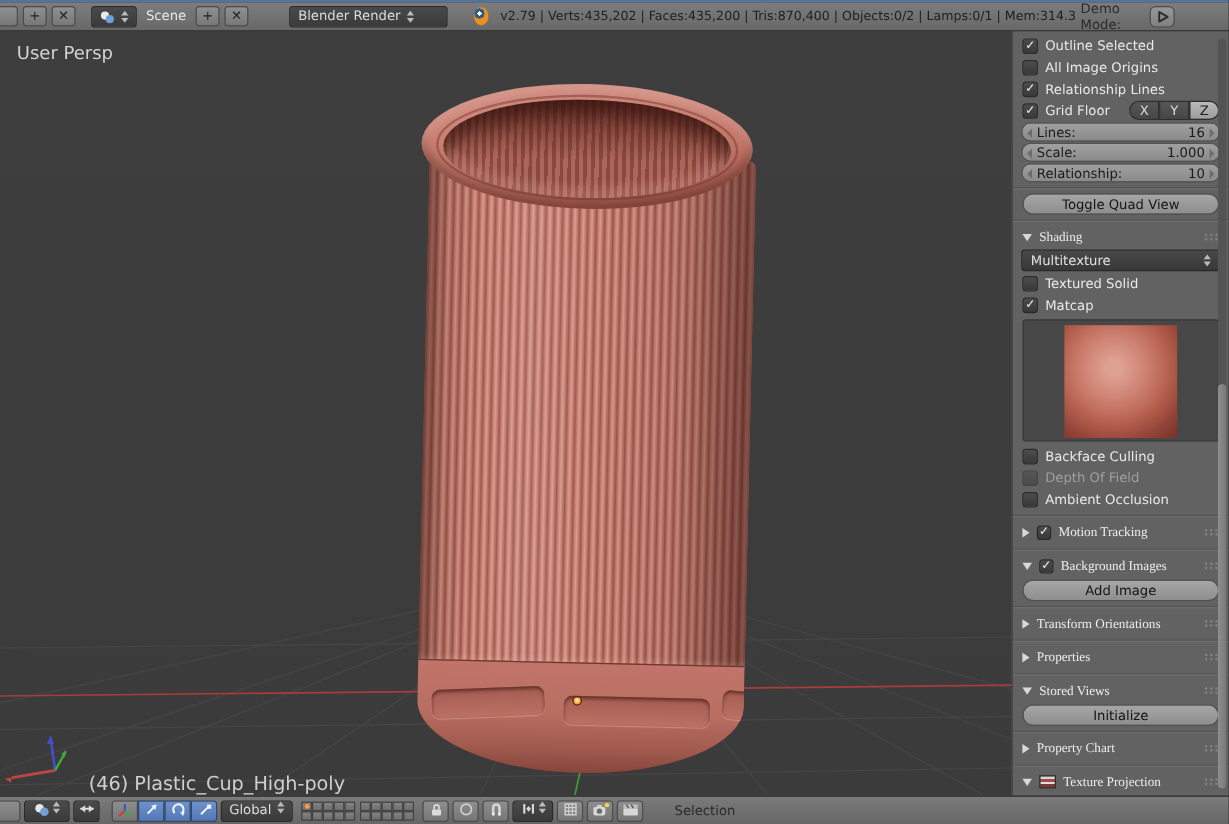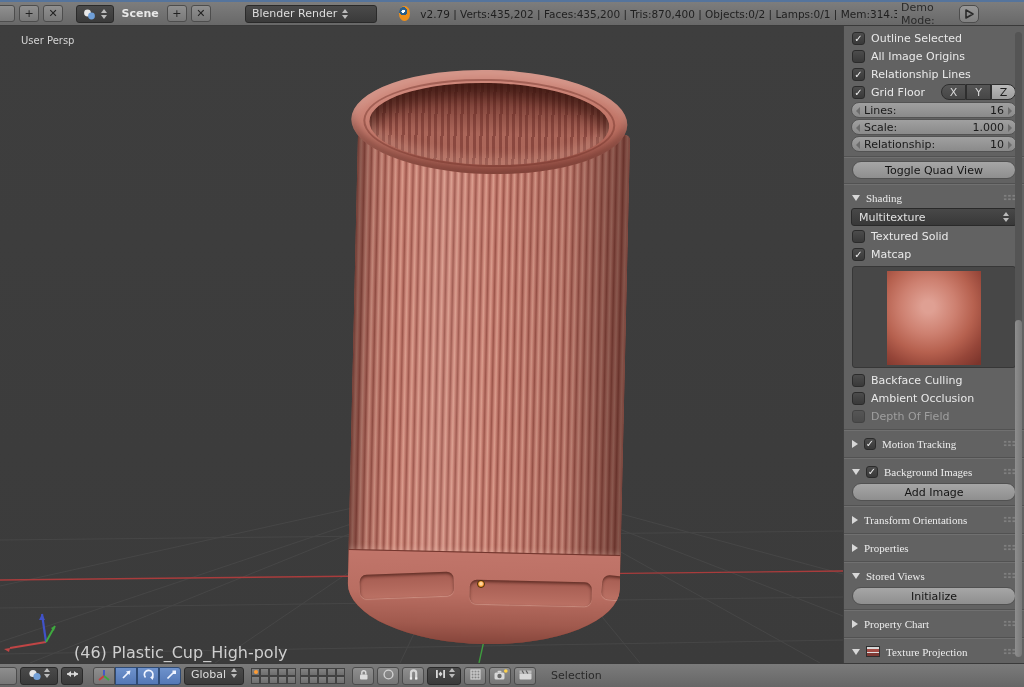--- a/index.html
+++ b/index.html
@@ -18,33 +18,33 @@
           color:#222; display:flex; align-items:center; justify-content:center;
           font-size:11px; line-height:1; }
   .sliver { width:8px; margin-left:-10px; }
   .darkdrop { height:18px; border-radius:3px; background:linear-gradient(#4a4a4a,#3a3a3a);
               border:1px solid #2a2a2a; color:#ddd; display:flex; align-items:center;
               gap:5px; padding:0 6px; }
   .updn { display:flex; flex-direction:column; gap:2px; }
   .updn i { width:0; height:0; border-left:3px solid transparent; border-right:3px solid transparent; }
   .updn i.u { border-bottom:4px solid #bbb; }
   .updn i.d { border-top:4px solid #bbb; }
-  .scene-name { color:#e8e8e8; padding:0 4px;font-weight:bold; }
+  .scene-name { color:#e8e8e8; padding:0 4px; }
   .stats { color:#1f1f1f; font-size:10.5px; white-space:nowrap; overflow:hidden; margin-left:6px; }
   .demo-label { margin-left:auto; color:#2a2a2a; }
   .playbtn { width:26px; height:18px; border-radius:5px;
              background:linear-gradient(#989898,#808080); border:1px solid #4d4d4d;
              display:flex; align-items:center; justify-content:center; }
   .blogo { width:15px; height:15px; border-radius:50%;
            background:radial-gradient(circle at 38% 35%, #fff 0 14%, #2b5f8a 15% 34%, #ef8f19 35%); }
 
   
   .viewport { position:absolute; top:26px; left:0; width:843px; height:637px;
               background:linear-gradient(#3e3e3e,#3b3b3b); overflow:hidden; }
-  .vp-label { position:absolute; left:21px; top:9px; color:#d4d4d4; font-size:10px; }
+  .vp-label { position:absolute; left:14px; top:9px; color:#d4d4d4; font-size:15px; }
   .obj-label { position:absolute; left:74px; top:617px; color:#cfcfcf; font-size:16px; }
   .gridsvg { position:absolute; inset:0; }
 
   
   .cup { position:absolute; left:336px; top:44px; width:294px; height:580px;
          transform:rotate(1.3deg); transform-origin:50% 95%; }
   .cup-body { position:absolute; left:11px; top:62px; width:272px; height:512px;
               border-radius:5px 5px 50% 50% / 5px 5px 58px 58px; overflow:hidden;
               background:#c07468;
               box-shadow: inset 14px 0 22px -8px rgba(45,14,10,.55),
@@ -141,21 +141,21 @@
   .ibtn.dark { background:linear-gradient(#4a4a4a,#3a3a3a); border-color:#2a2a2a; }
   .ibtn.on { background:linear-gradient(#6e92cc,#5478b6); border-color:#2e4a74; }
   .grpL { border-radius:3px 0 0 3px; margin-right:-3px; }
   .grpM { border-radius:0; margin-right:-3px; }
   .grpR { border-radius:0 3px 3px 0; }
   .layers { display:flex; gap:4px; margin:0 4px; }
   .laygrp { display:grid; grid-template-columns:repeat(5,9px); grid-template-rows:repeat(2,8px); }
   .lay { border:1px solid #424242; background:linear-gradient(#828282,#6e6e6e); position:relative; }
   .lay .dotmark { position:absolute; left:2px; top:1.5px; width:4px; height:4px; border-radius:50%;
                   background:#ff9c33; }
-  .sel-label { margin-left:12px; color:#2a2a2a; }
+  .sel-label { margin-left:23px; color:#2a2a2a; }
   .glob { gap:5px; padding:0 6px; color:#ddd; }
 </style>
 </head>
 <body>
 
 <div id="app">
 
   <div class="topbar">
     <div class="hbtn sliver"></div>
     <div class="hbtn">
@@ -318,26 +318,26 @@
       <span class="lab">Matcap</span>
     </div>
     <div class="matcapbox">
       <div class="matcap-img"></div>
     </div>
     <div class="srow">
       <span class="cbx off"></span>
       <span class="lab">Backface Culling</span>
     </div>
     <div class="srow">
+      <span class="cbx off dimbox"></span>
+      <span class="lab dim">Depth Of Field</span>
+    </div>
+    <div class="srow">
       <span class="cbx off"></span>
       <span class="lab">Ambient Occlusion</span>
-    </div>
-    <div class="srow">
-      <span class="cbx off dimbox"></span>
-      <span class="lab dim">Depth Of Field</span>
     </div>
 
     <div class="sep"></div>
     <div class="phead">
       <span class="tri-closed"></span>
       <span class="cbx" style="width:12px;height:12px;flex-basis:12px;line-height:10px">✓</span>
       <span>Motion Tracking</span>
       <span class="dots"></span>
     </div>
     <div class="sep"></div>

